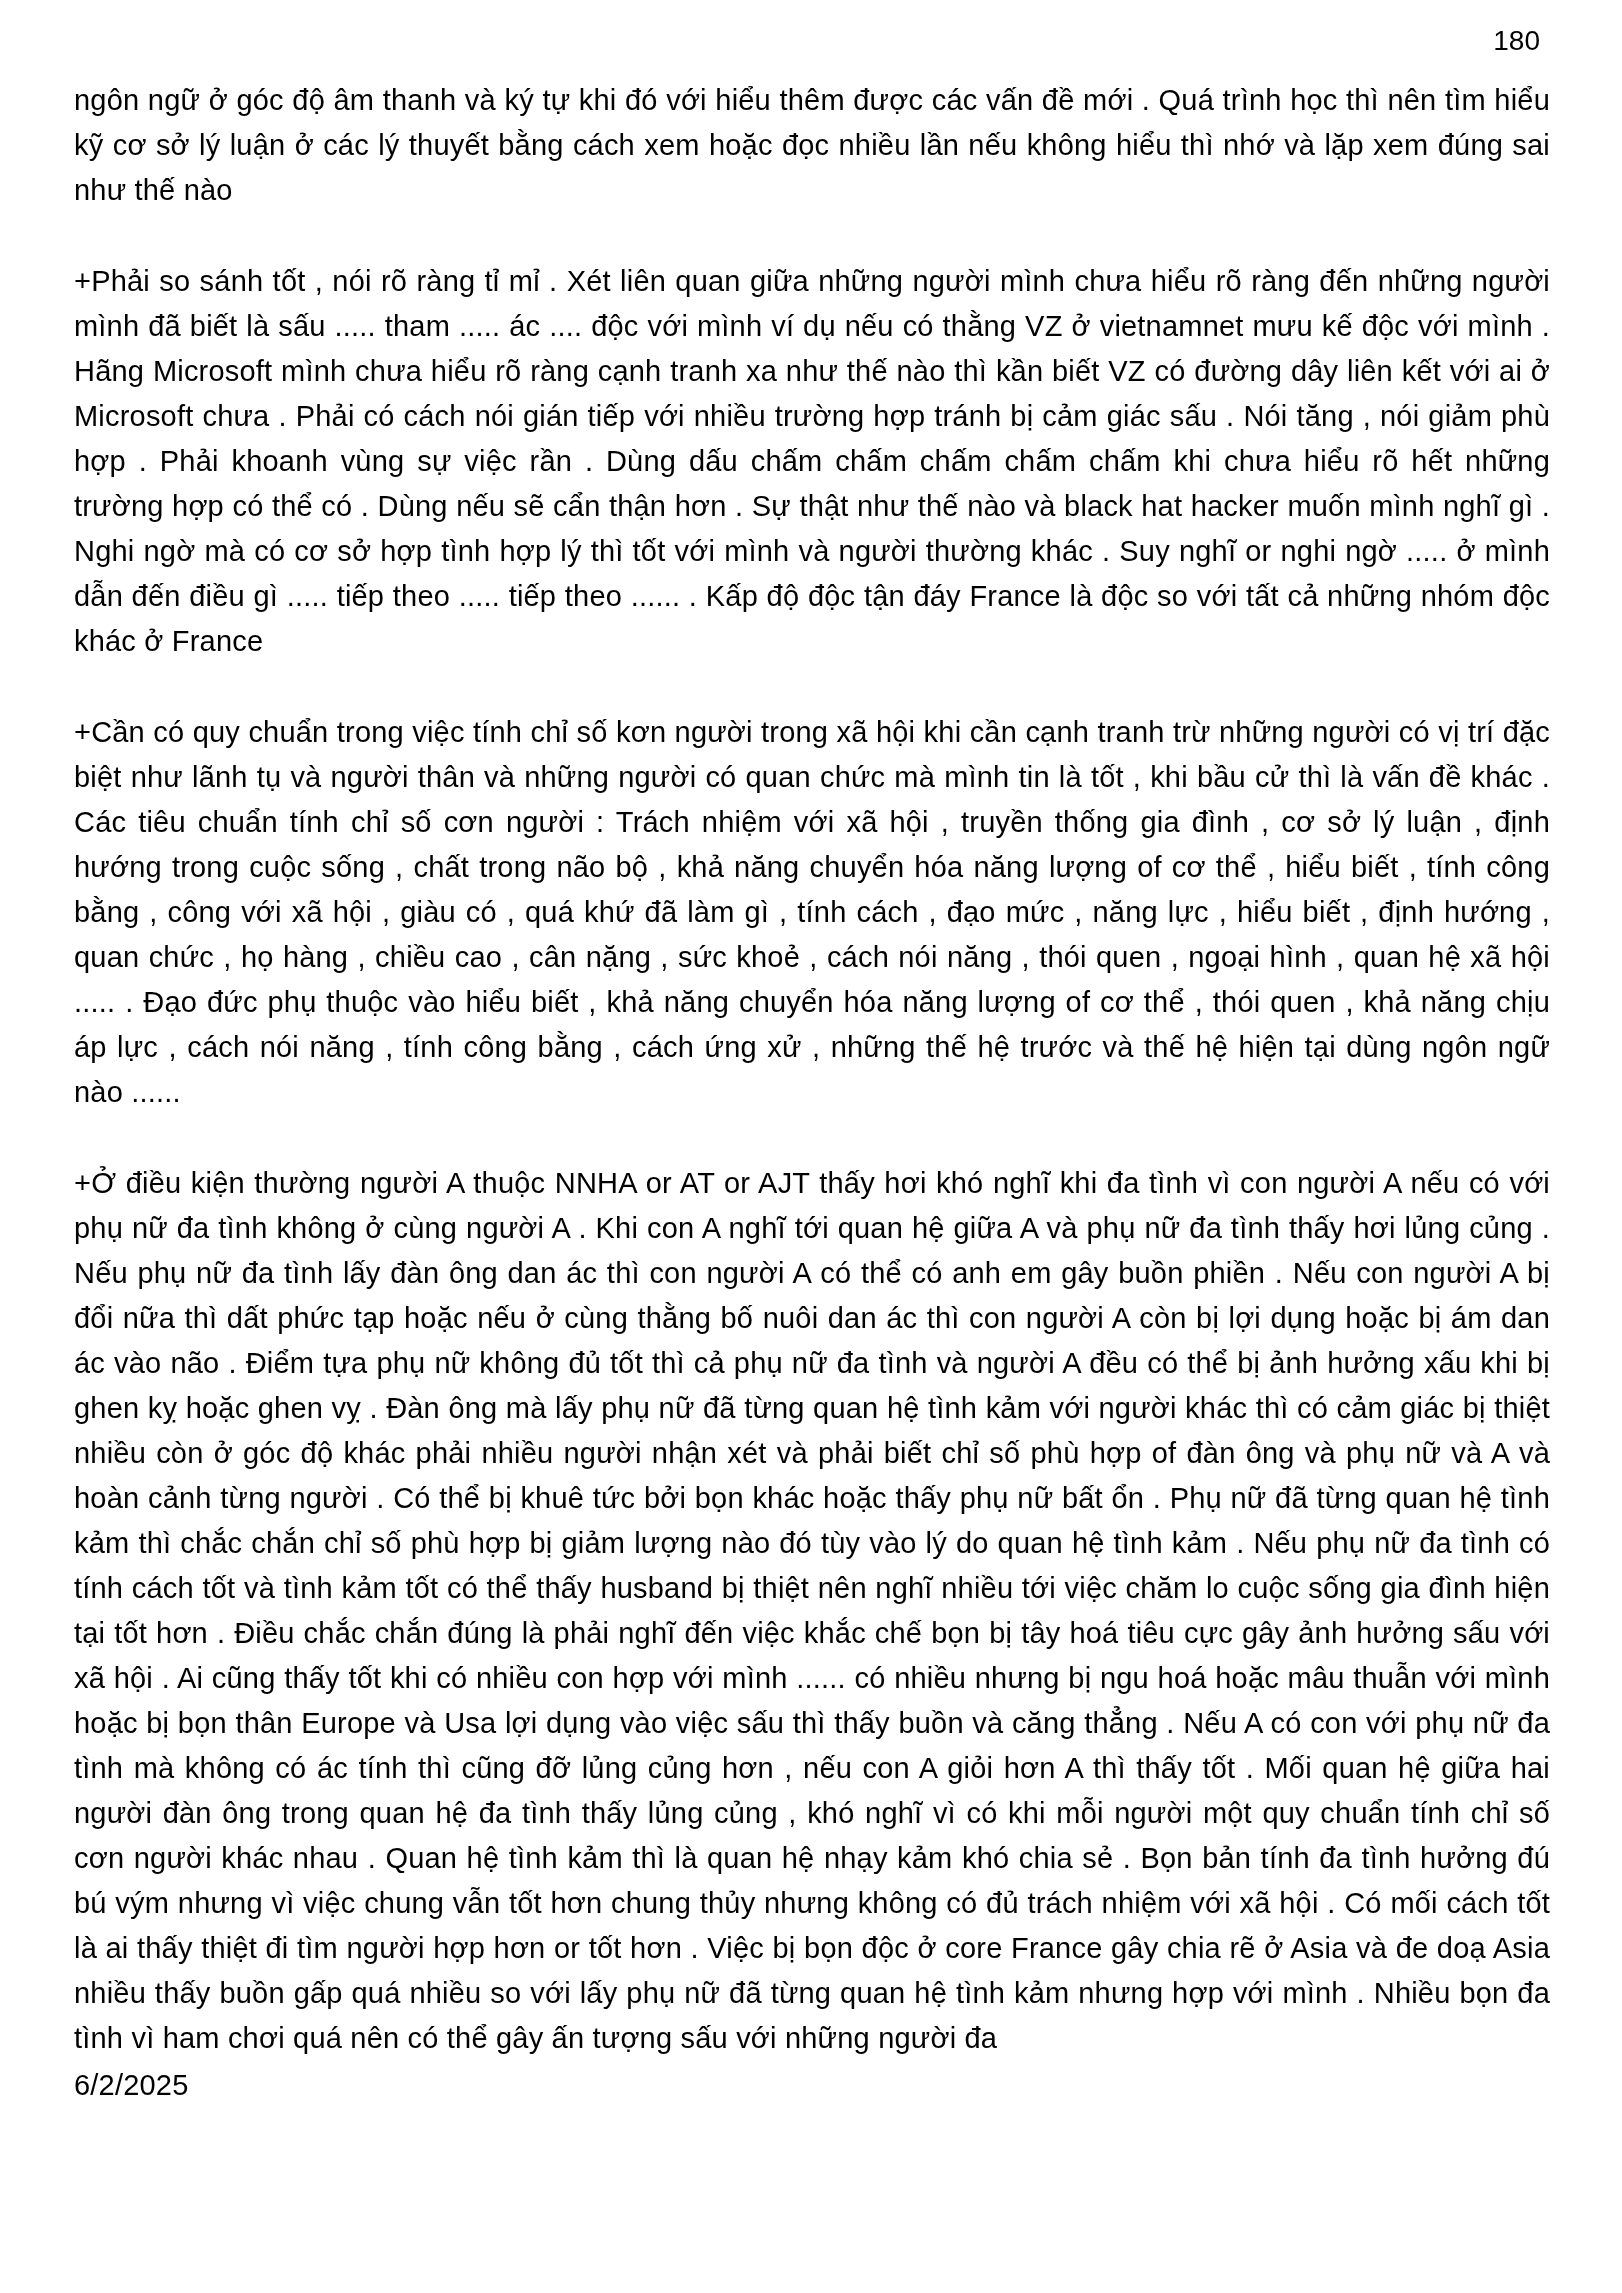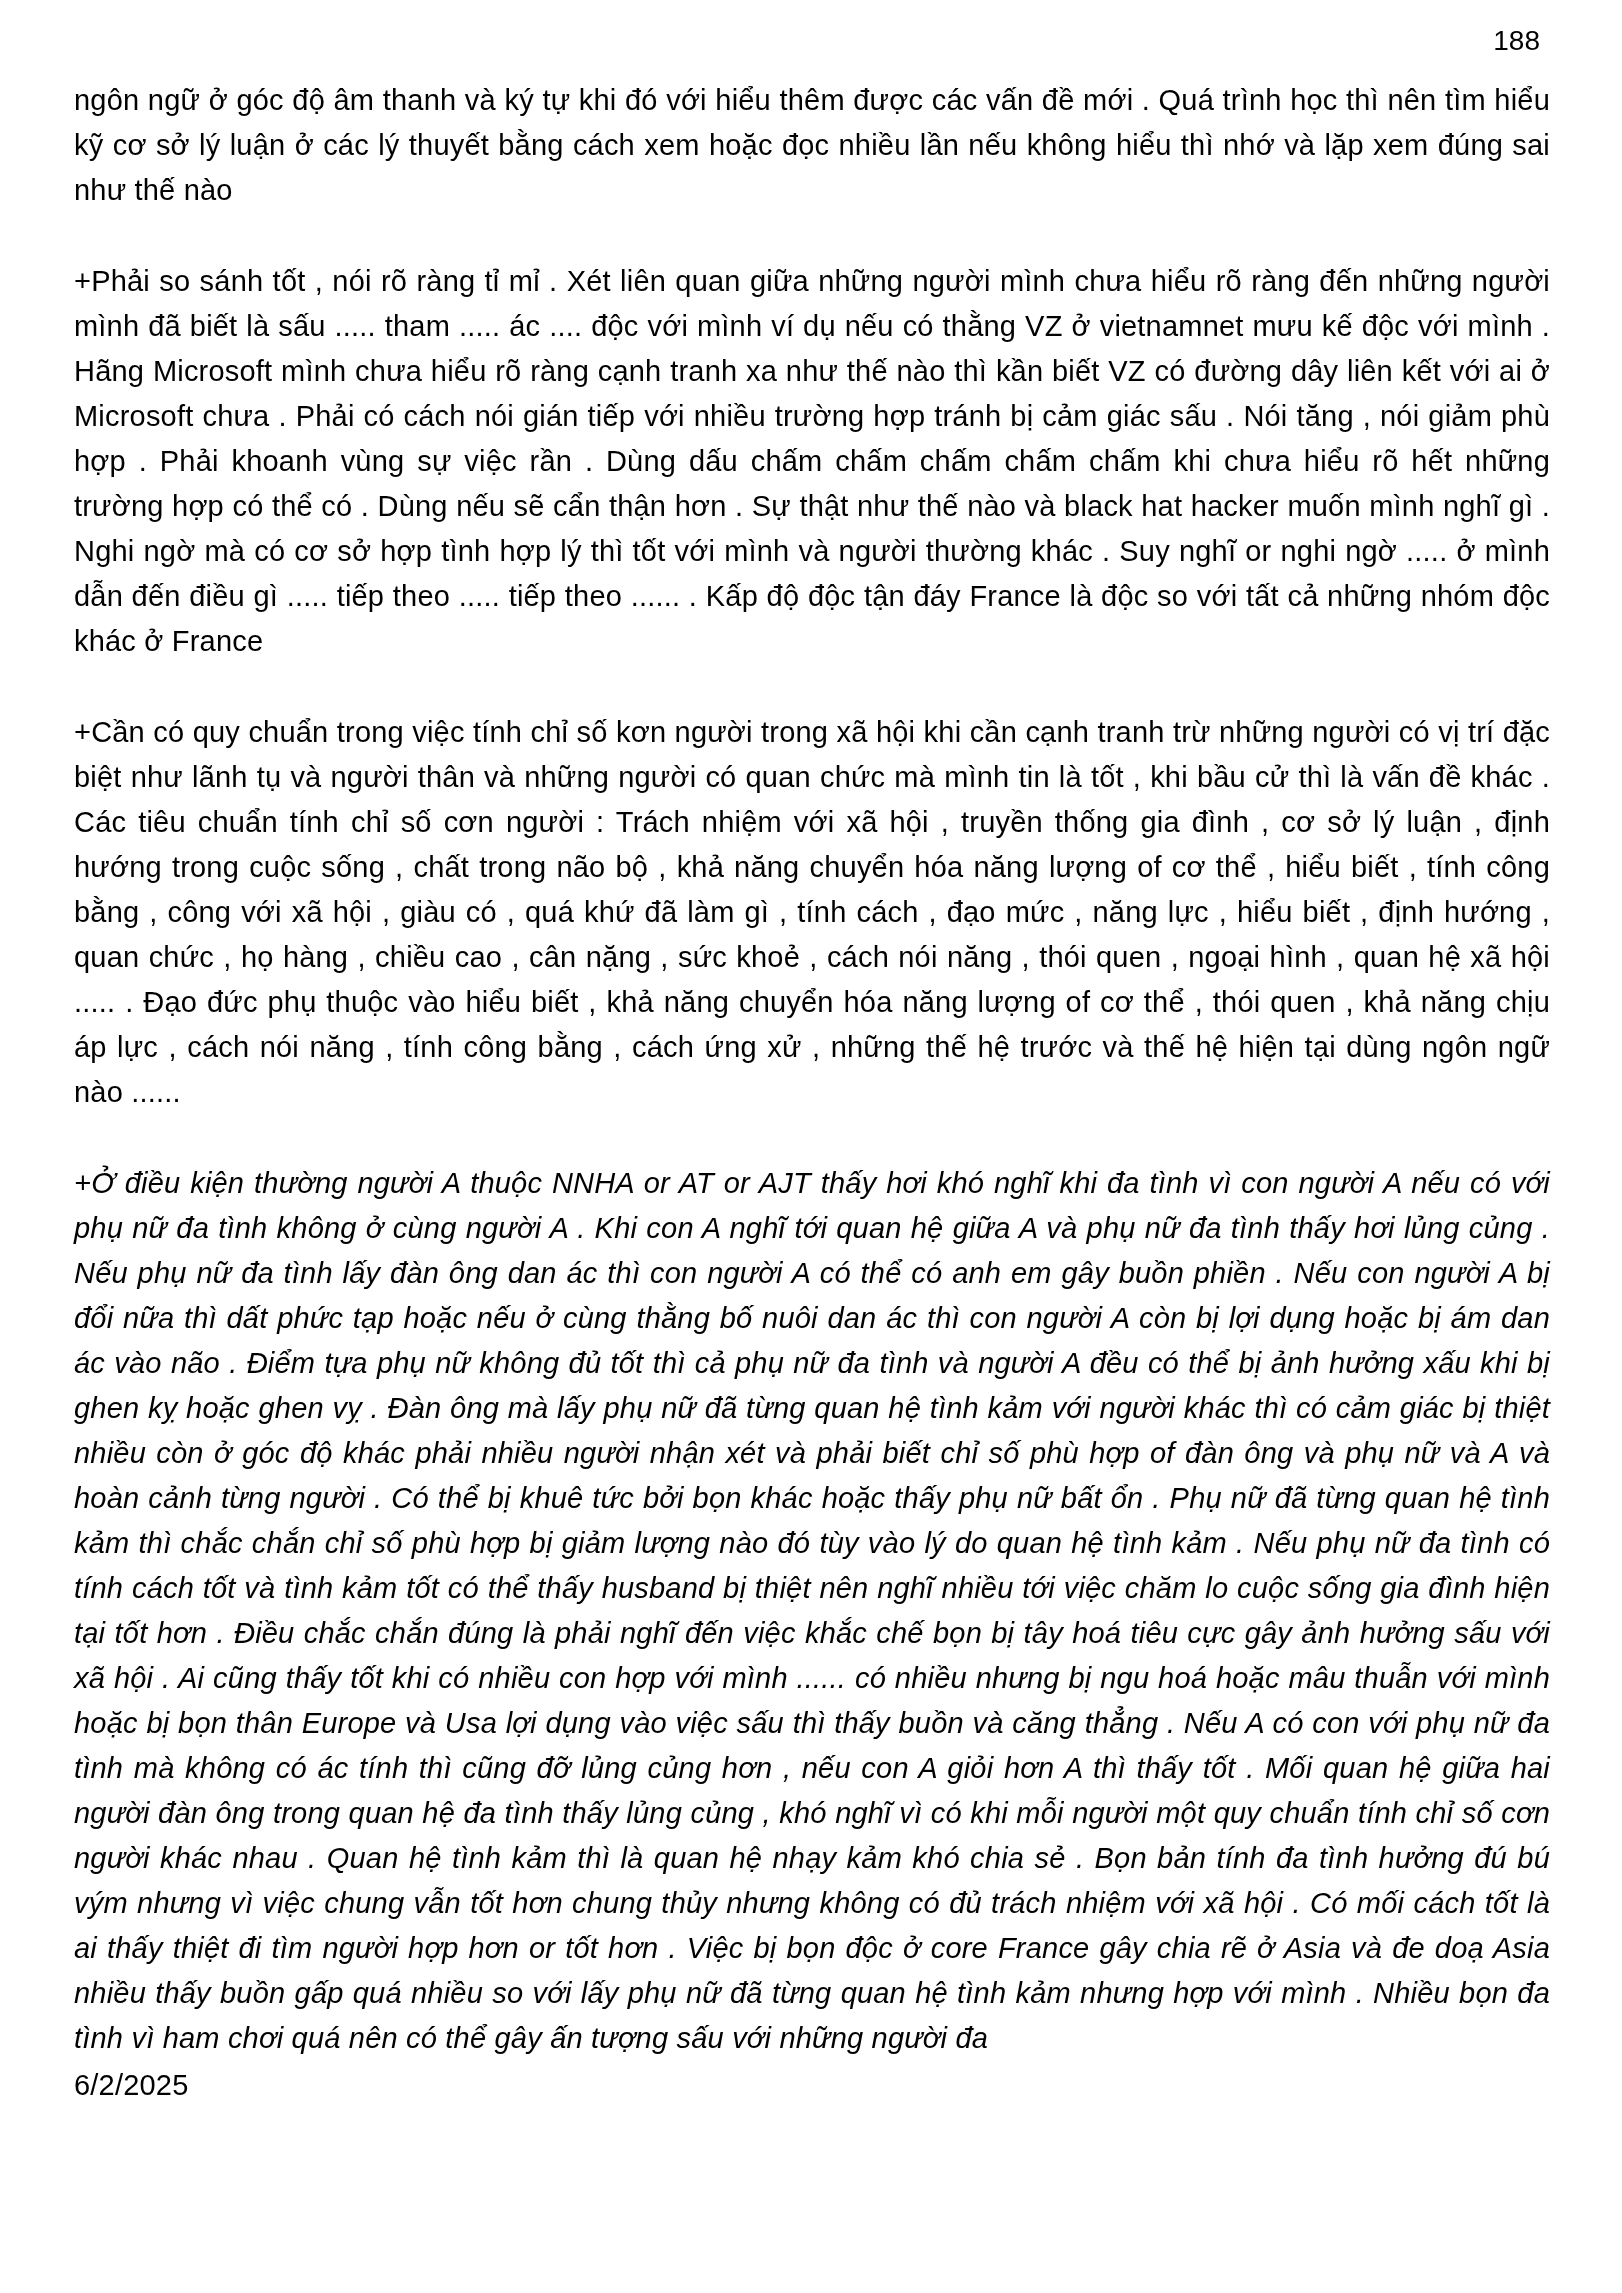--- a/index.html
+++ b/index.html
@@ -35,35 +35,34 @@
     letter-spacing: 0.2px;
     text-align: justify;
     color: #000000;
   }
   .content p {
     margin: 0 0 46px 0;
     padding: 0;
   }
   .content p:last-of-type {
     margin-bottom: 0;
-    font-style: italic;
   }
   .footer-date {
     margin-top: 2px;
     text-align: left;
     font-size: 29px;
     line-height: 45px;
   }
 </style>
 </head>
 <body>
 
 <div class="page">
 
-  <div class="page-number">188</div>
+  <div class="page-number">180</div>
 
   <div class="content">
     <p>ngôn ngữ ở góc độ âm thanh và ký tự khi đó với hiểu thêm được các vấn đề mới . Quá trình học thì nên tìm hiểu kỹ cơ sở lý luận ở các lý thuyết bằng cách xem hoặc đọc nhiều lần nếu không hiểu thì nhớ và lặp xem đúng sai như thế nào</p>
     <p>+Phải so sánh tốt , nói rõ ràng tỉ mỉ . Xét liên quan giữa những người mình chưa hiểu rõ ràng đến những người mình đã biết là sấu ..... tham ..... ác .... độc với mình ví dụ nếu có thằng VZ ở vietnamnet mưu kế độc với mình . Hãng Microsoft mình chưa hiểu rõ ràng cạnh tranh xa như thế nào thì kần biết VZ có đường dây liên kết với ai ở Microsoft chưa . Phải có cách nói gián tiếp với nhiều trường hợp tránh bị cảm giác sấu . Nói tăng , nói giảm phù hợp . Phải khoanh vùng sự việc rần . Dùng dấu chấm chấm chấm chấm chấm khi chưa hiểu rõ hết những trường hợp có thể có . Dùng nếu sẽ cẩn thận hơn . Sự thật như thế nào và black hat hacker muốn mình nghĩ gì . Nghi ngờ mà có cơ sở hợp tình hợp lý thì tốt với mình và người thường khác . Suy nghĩ or nghi ngờ ..... ở mình dẫn đến điều gì ..... tiếp theo ..... tiếp theo ...... . Kấp độ độc tận đáy France là độc so với tất cả những nhóm độc khác ở France</p>
     <p>+Cần có quy chuẩn trong việc tính chỉ số kơn người trong xã hội khi cần cạnh tranh trừ những người có vị trí đặc biệt như lãnh tụ và người thân và những người có quan chức mà mình tin là tốt , khi bầu cử thì là vấn đề khác . Các tiêu chuẩn tính chỉ số cơn người : Trách nhiệm với xã hội , truyền thống gia đình , cơ sở lý luận , định hướng trong cuộc sống , chất trong não bộ , khả năng chuyển hóa năng lượng of cơ thể , hiểu biết , tính công bằng , công với xã hội , giàu có , quá khứ đã làm gì , tính cách , đạo mức , năng lực , hiểu biết , định hướng , quan chức , họ hàng , chiều cao , cân nặng , sức khoẻ , cách nói năng , thói quen , ngoại hình , quan hệ xã hội ..... . Đạo đức phụ thuộc vào hiểu biết , khả năng chuyển hóa năng lượng of cơ thể , thói quen , khả năng chịu áp lực , cách nói năng , tính công bằng , cách ứng xử , những thế hệ trước và thế hệ hiện tại dùng ngôn ngữ nào ......</p>
     <p>+Ở điều kiện thường người A thuộc NNHA or AT or AJT thấy hơi khó nghĩ khi đa tình vì con người A nếu có với phụ nữ đa tình không ở cùng người A . Khi con A nghĩ tới quan hệ giữa A và phụ nữ đa tình thấy hơi lủng củng . Nếu phụ nữ đa tình lấy đàn ông dan ác thì con người A có thể có anh em gây buồn phiền . Nếu con người A bị đổi nữa thì dất phức tạp hoặc nếu ở cùng thằng bố nuôi dan ác thì con người A còn bị lợi dụng hoặc bị ám dan ác vào não . Điểm tựa phụ nữ không đủ tốt thì cả phụ nữ đa tình và người A đều có thể bị ảnh hưởng xấu khi bị ghen kỵ hoặc ghen vỵ . Đàn ông mà lấy phụ nữ đã từng quan hệ tình kảm với người khác thì có cảm giác bị thiệt nhiều còn ở góc độ khác phải nhiều người nhận xét và phải biết chỉ số phù hợp of đàn ông và phụ nữ và A và hoàn cảnh từng người . Có thể bị khuê tức bởi bọn khác hoặc thấy phụ nữ bất ổn . Phụ nữ đã từng quan hệ tình kảm thì chắc chắn chỉ số phù hợp bị giảm lượng nào đó tùy vào lý do quan hệ tình kảm . Nếu phụ nữ đa tình có tính cách tốt và tình kảm tốt có thể thấy husband bị thiệt nên nghĩ nhiều tới việc chăm lo cuộc sống gia đình hiện tại tốt hơn . Điều chắc chắn đúng là phải nghĩ đến việc khắc chế bọn bị tây hoá tiêu cực gây ảnh hưởng sấu với xã hội . Ai cũng thấy tốt khi có nhiều con hợp với mình ...... có nhiều nhưng bị ngu hoá hoặc mâu thuẫn với mình hoặc bị bọn thân Europe và Usa lợi dụng vào việc sấu thì thấy buồn và căng thẳng . Nếu A có con với phụ nữ đa tình mà không có ác tính thì cũng đỡ lủng củng hơn , nếu con A giỏi hơn A thì thấy tốt . Mối quan hệ giữa hai người đàn ông trong quan hệ đa tình thấy lủng củng , khó nghĩ vì có khi mỗi người một quy chuẩn tính chỉ số cơn người khác nhau . Quan hệ tình kảm thì là quan hệ nhạy kảm khó chia sẻ . Bọn bản tính đa tình hưởng đú bú vým nhưng vì việc chung vẫn tốt hơn chung thủy nhưng không có đủ trách nhiệm với xã hội . Có mối cách tốt là ai thấy thiệt đi tìm người hợp hơn or tốt hơn . Việc bị bọn độc ở core France gây chia rẽ ở Asia và đe doạ Asia nhiều thấy buồn gấp quá nhiều so với lấy phụ nữ đã từng quan hệ tình kảm nhưng hợp với mình . Nhiều bọn đa tình vì ham chơi quá nên có thể gây ấn tượng sấu với những người đa</p>
     <div class="footer-date">6/2/2025</div>
   </div>
 
 </div>

